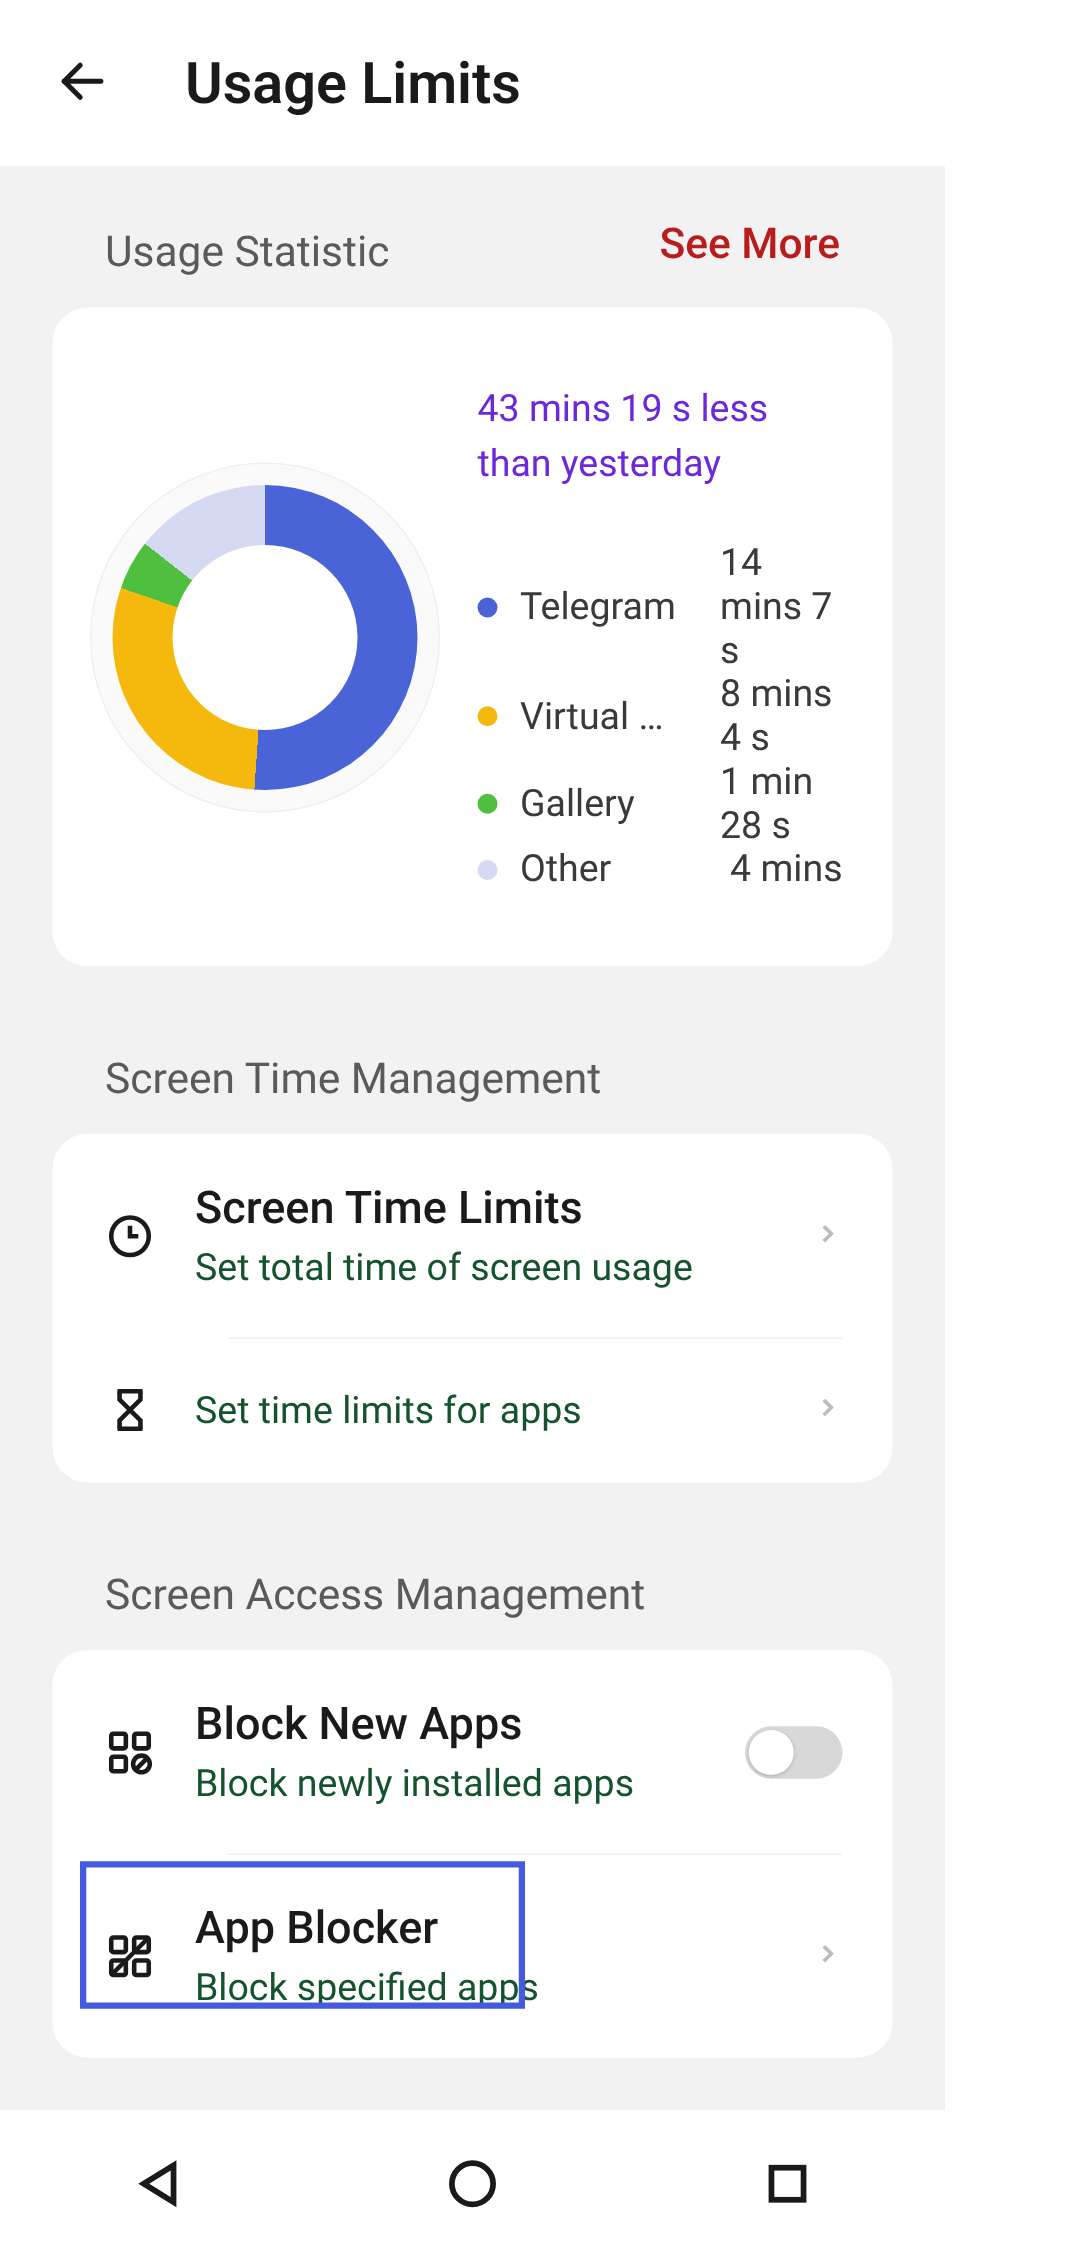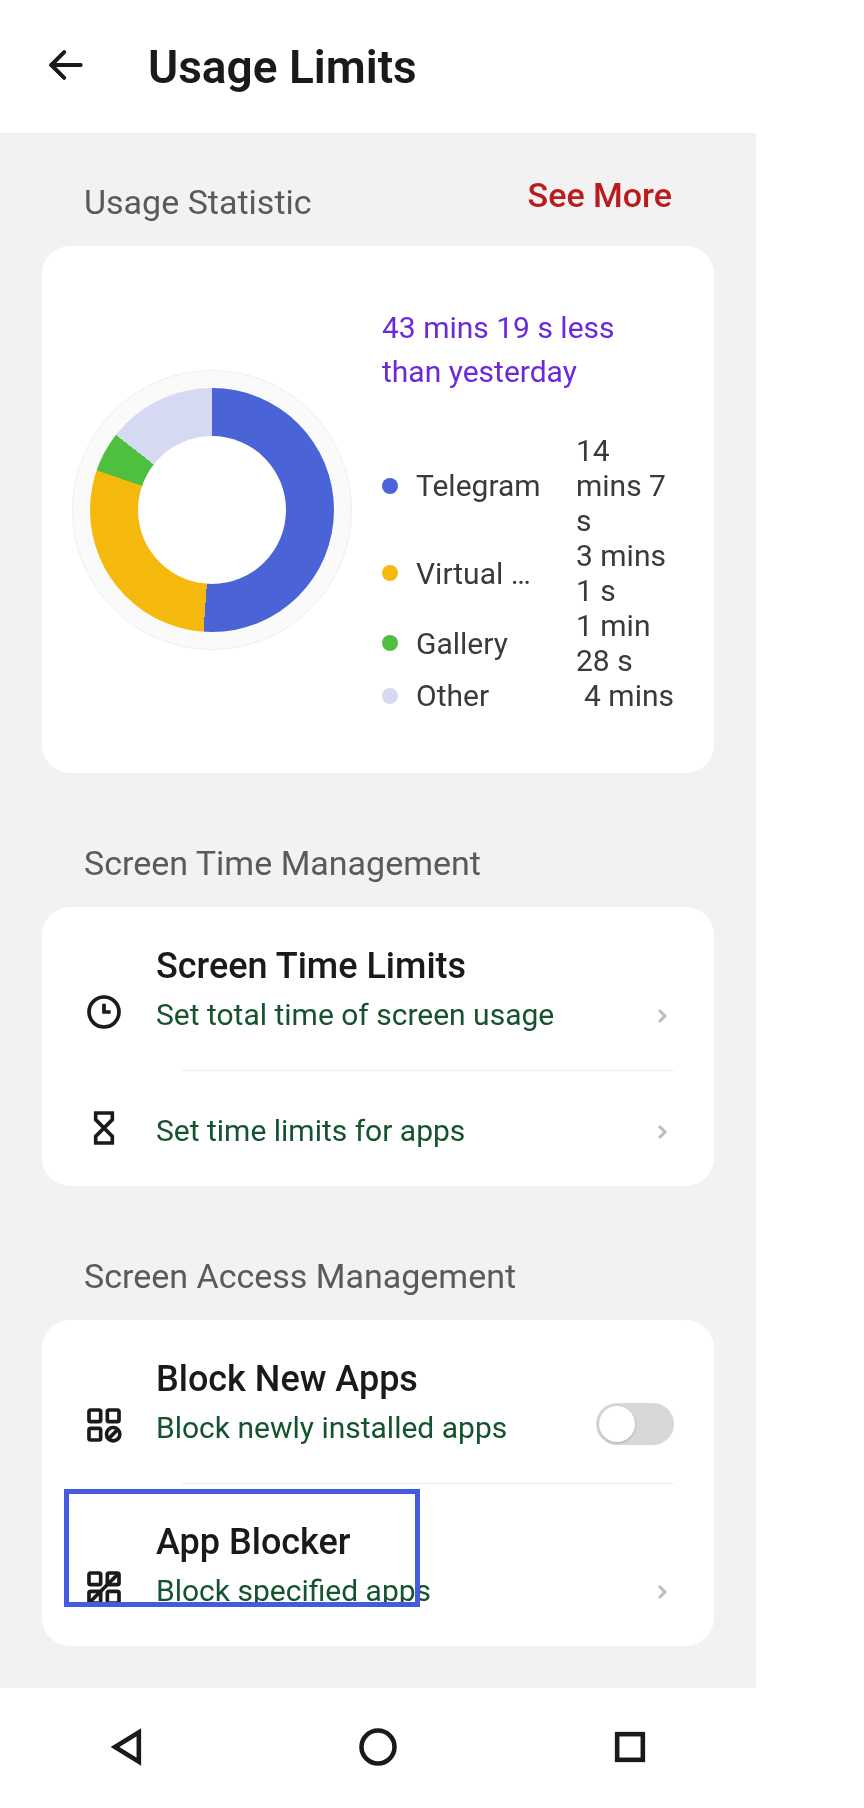--- a/index.html
+++ b/index.html
@@ -33,21 +33,21 @@
   .main-time .big { font-size: 56px; font-weight: 700; color: #1a1a1a; }
   .main-time .rest { font-size: 36px; font-weight: 500; color: #1a1a1a; }
   .delta { font-size: 30px; color: #6d28d9; line-height: 1.45; margin-bottom: 40px; }
   .legend { display: flex; flex-direction: column; gap: 0; }
   .legend-row { display: flex; align-items: center; font-size: 30px; }
   .legend-dot { width: 16px; height: 16px; border-radius: 50%; margin-right: 18px; flex-shrink: 0; }
   .legend-name { color: #3a3a3a; flex: 0 0 160px; white-space: nowrap; overflow: hidden; text-overflow: ellipsis; }
   .legend-val { margin-left: auto; color: #3a3a3a; }
 
   .list-card { padding: 0; }
-  .list-item { display: flex; align-items: flex-end; padding: 38px 40px; gap: 30px; position: relative; }
+  .list-item { display: flex; align-items: center; padding: 38px 40px; gap: 30px; position: relative; }
   .list-item + .list-item::before { content: ""; position: absolute; top: 0; left: 140px; right: 40px; height: 1px; background: #eee; }
   .item-icon { width: 44px; display: flex; justify-content: center; }
   .item-icon svg { width: 40px; height: 40px; stroke: #1a1a1a; fill: none; stroke-width: 2.2; }
   .item-text { flex: 1; }
   .item-title { font-size: 36px; font-weight: 500; color: #1a1a1a; margin-bottom: 10px; }
   .item-sub { font-size: 30px; color: #14532d; }
   .chev { color: #bdbdbd; }
   .chev svg { width: 24px; height: 24px; stroke: #bdbdbd; fill: none; stroke-width: 3; }
 
   .toggle { width: 78px; height: 42px; border-radius: 21px; background: #d8d8d8; position: relative; }
@@ -92,21 +92,21 @@
         <div class="delta">43 mins 19 s less than yesterday</div>
         <div class="legend">
           <div class="legend-row">
             <span class="legend-dot" style="background:#4a63d6"></span>
             <span class="legend-name">Telegram</span>
             <span class="legend-val">14 mins 7 s</span>
           </div>
           <div class="legend-row">
             <span class="legend-dot" style="background:#f5b90e"></span>
             <span class="legend-name">Virtual …</span>
-            <span class="legend-val">3 mins 1 s</span>
+            <span class="legend-val">8 mins 4 s</span>
           </div>
           <div class="legend-row">
             <span class="legend-dot" style="background:#4fbf3f"></span>
             <span class="legend-name">Gallery</span>
             <span class="legend-val">1 min 28 s</span>
           </div>
           <div class="legend-row">
             <span class="legend-dot" style="background:#d5daf2"></span>
             <span class="legend-name">Other</span>
             <span class="legend-val">4 mins</span>

